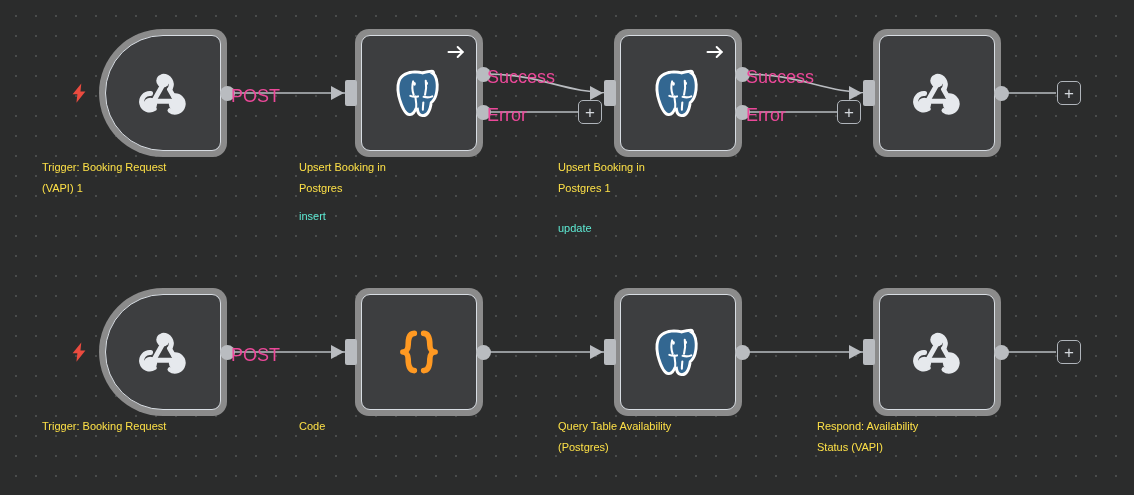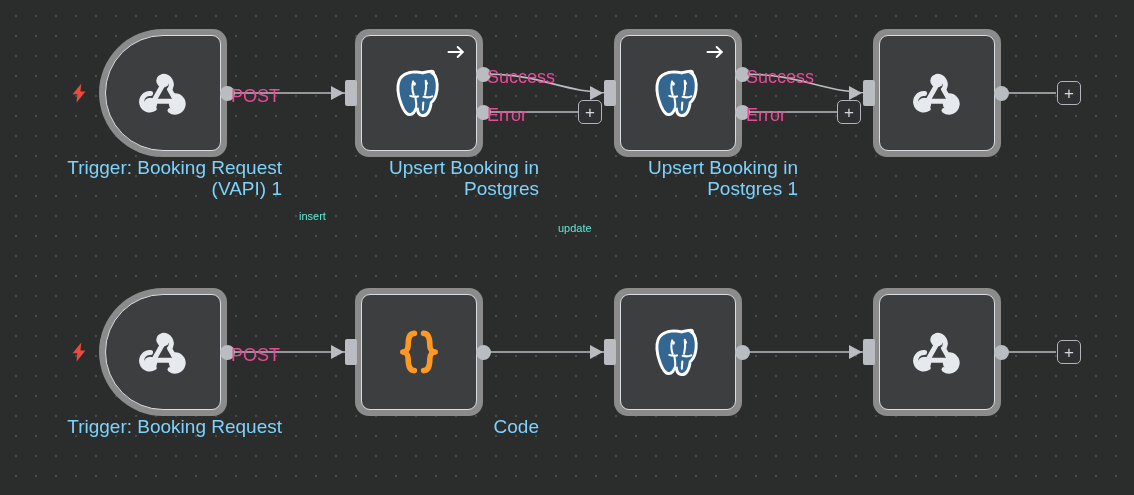--- a/index.html
+++ b/index.html
@@ -62,22 +62,22 @@
     background:#b9bcc0;
   }
   .port-in{
     position:absolute;width:12px;height:26px;border-radius:2px;
     background:#b9bcc0;
   }
   .port-in-arrow{position:absolute;width:13px;height:16px;}
 
   
   .node-label{
-    position:absolute;text-align:right;
-    color:#7dd3fc;font-size:19px;line-height:21px;
+    position:absolute;text-align:left;
+    color:#fde047;font-size:11px;line-height:21px;
     font-family:"Liberation Sans", sans-serif;
     width:240px;
   }
   .node-sub{
     position:absolute;text-align:left;
     color:#5eead4;font-size:11px;line-height:16px;
     width:240px;
   }
 
   
@@ -338,20 +338,24 @@
           <ellipse cx="15.1" cy="8" rx=".6" ry=".8" fill="#ffffff"></ellipse>
         </svg>
       </div>
     </div>
     <div class="port-in" style="left:-10px;top:51px;"></div>
     <svg class="port-in-arrow" style="left:-24px;top:56px;" viewBox="0 0 13 16">
         <polygon points="0,1 13,8 0,15" fill="#b9bcc0"></polygon>
       </svg>
     <div class="port-out" style="left:121px;top:57px;"></div>
   </div>
+  <div class="node-label" style="left:558px;top:416px;">
+    <div>Query Table Availability</div>
+    <div>(Postgres)</div>
+  </div>
 
   <div class="node" style="left:873px;top:288px;">
     <div class="outer">
       <div class="inner">
         <svg class="icon-webhook" viewBox="0 0 24 24">
           <g fill="none" stroke="#e6e9ed" stroke-width="1.9" stroke-linecap="round" stroke-linejoin="round">
             <path d="M12 5.5a3.2 3.2 0 0 1 2.9 4.6"></path>
             <path d="M12 8.7 8.4 15.1"></path>
             <path d="M14.5 10.6 17.6 16"></path>
             <path d="M8.4 15.2h6.9"></path>
@@ -364,14 +368,18 @@
         </svg>
       </div>
     </div>
     <div class="port-in" style="left:-10px;top:51px;"></div>
     <svg class="port-in-arrow" style="left:-24px;top:56px;" viewBox="0 0 13 16">
         <polygon points="0,1 13,8 0,15" fill="#b9bcc0"></polygon>
       </svg>
     <div class="port-out" style="left:121px;top:57px;"></div>
   </div>
   <div class="plus-btn" style="left:1057px;top:340px;">+</div>
+  <div class="node-label" style="left:817px;top:416px;">
+    <div>Respond: Availability</div>
+    <div>Status (VAPI)</div>
+  </div>
 
 </div>
 
 </body></html>

